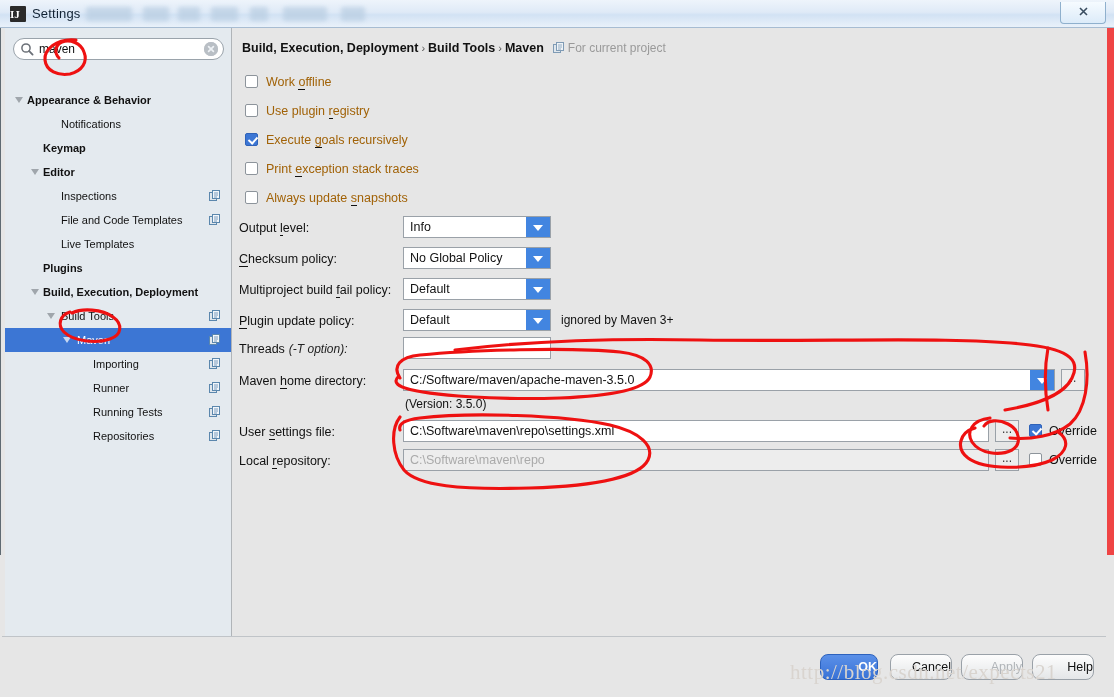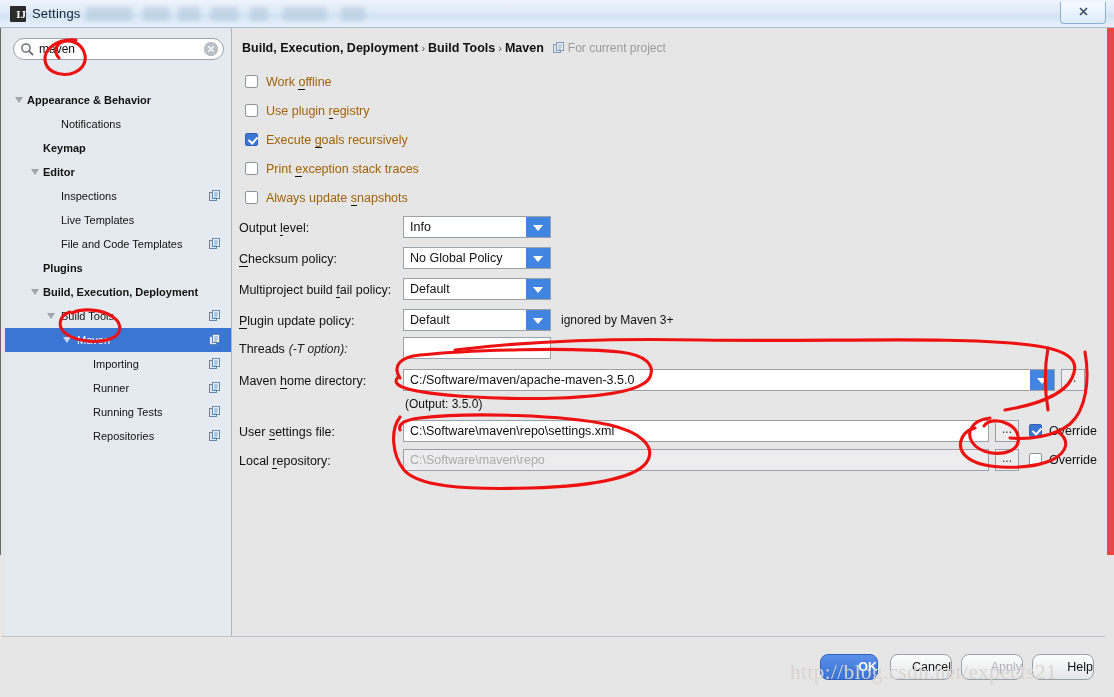--- a/index.html
+++ b/index.html
@@ -28,21 +28,21 @@
   #titlebar .tb-inner {
     position: absolute; left: 0; top: 0; right: 0; bottom: 0;
   }
   .app-icon {
     position: absolute; left: 10px; top: 6px;
     width: 16px; height: 16px;
     background: #2b2b2b;
     border-radius: 1px;
     color: #fff;
     font-size: 11px; font-weight: bold;
-    text-align: right; line-height: 16px;
+    text-align: left; line-height: 16px;
     font-family: "Liberation Serif", serif;
   }
   .win-title {
     position: absolute; left: 32px; top: 6px;
     font-size: 13px; color: #123; font-weight: normal;
     letter-spacing: .2px;
   }
   .ghost-menu {
     position: absolute; top: 7px; height: 14px;
     background: #b9cee2;
@@ -328,29 +328,29 @@
           </div>
           <div class="tree-row">
             <div class="tlabel" style="left: 56px;">Inspections</div>
             <div class="copy-ico"><svg width="12" height="12" viewBox="0 0 12 12">
                 <rect x="0.5" y="2.5" width="7" height="8" fill="#dfe6ec" stroke="#5b87ad"></rect>
                 <rect x="3.5" y="0.5" width="7" height="8" fill="#f2f6fa" stroke="#5b87ad"></rect>
                 <path d="M5 3 h4 M5 5 h4 M5 7 h3" stroke="#5b87ad" stroke-width="0.8"></path>
               </svg></div>
           </div>
           <div class="tree-row">
+            <div class="tlabel" style="left: 56px;">File and Code Templates</div>
+            <div class="copy-ico"><svg width="12" height="12" viewBox="0 0 12 12">
+                <rect x="0.5" y="2.5" width="7" height="8" fill="#dfe6ec" stroke="#5b87ad"></rect>
+                <rect x="3.5" y="0.5" width="7" height="8" fill="#f2f6fa" stroke="#5b87ad"></rect>
+                <path d="M5 3 h4 M5 5 h4 M5 7 h3" stroke="#5b87ad" stroke-width="0.8"></path>
+              </svg></div>
+          </div>
+          <div class="tree-row">
             <div class="tlabel" style="left: 56px;">Live Templates</div>
-          </div>
-          <div class="tree-row">
-            <div class="tlabel" style="left: 56px;">File and Code Templates</div>
-            <div class="copy-ico"><svg width="12" height="12" viewBox="0 0 12 12">
-                <rect x="0.5" y="2.5" width="7" height="8" fill="#dfe6ec" stroke="#5b87ad"></rect>
-                <rect x="3.5" y="0.5" width="7" height="8" fill="#f2f6fa" stroke="#5b87ad"></rect>
-                <path d="M5 3 h4 M5 5 h4 M5 7 h3" stroke="#5b87ad" stroke-width="0.8"></path>
-              </svg></div>
           </div>
           <div class="tree-row bold">
             <div class="tlabel" style="left: 38px;">Plugins</div>
           </div>
           <div class="tree-row bold">
             <div class="twisty" style="left: 26px;"></div>
             <div class="tlabel" style="left: 38px;">Build, Execution, Deployment</div>
           </div>
           <div class="tree-row">
             <div class="twisty" style="left: 42px;"></div>
@@ -464,21 +464,21 @@
             <div class="tval"></div>
           </div>
         </div>
       <div id="fields-area">
           <div class="frow-label" style="top: 345px;"><span>Maven </span><span class="mn">h</span><span>ome directory:</span></div>
           <div class="combo" style="left: 170px; width: 652px; top: 341px;">
             <div class="cval">C:/Software/maven/apache-maven-3.5.0</div>
             <div class="carrow"></div>
           </div>
           <div class="dots-btn" style="left: 828px; top: 341px;">..</div>
-          <div class="note" style="left: 172px; top: 369px;">(Output: 3.5.0)</div>
+          <div class="note" style="left: 172px; top: 369px;">(Version: 3.5.0)</div>
           <div class="frow-label" style="top: 396px;"><span>User </span><span class="mn">s</span><span>ettings file:</span></div>
           <div class="tfield" style="left: 170px; width: 586px; top: 392px;">
             <div class="tval">C:\Software\maven\repo\settings.xml</div>
           </div>
           <div class="dots-btn" style="left: 762px; top: 392px;">...</div>
           <div class="cbox on" style="position: absolute; left: 796px; top: 396px;"></div>
           <div class="ovr-label" style="left: 816px; top: 395px;">Override</div>
           <div class="frow-label" style="top: 425px;"><span>Local </span><span class="mn">r</span><span>epository:</span></div>
           <div class="tfield ro" style="left: 170px; width: 586px; top: 421px;">
             <div class="tval">C:\Software\maven\repo</div>

